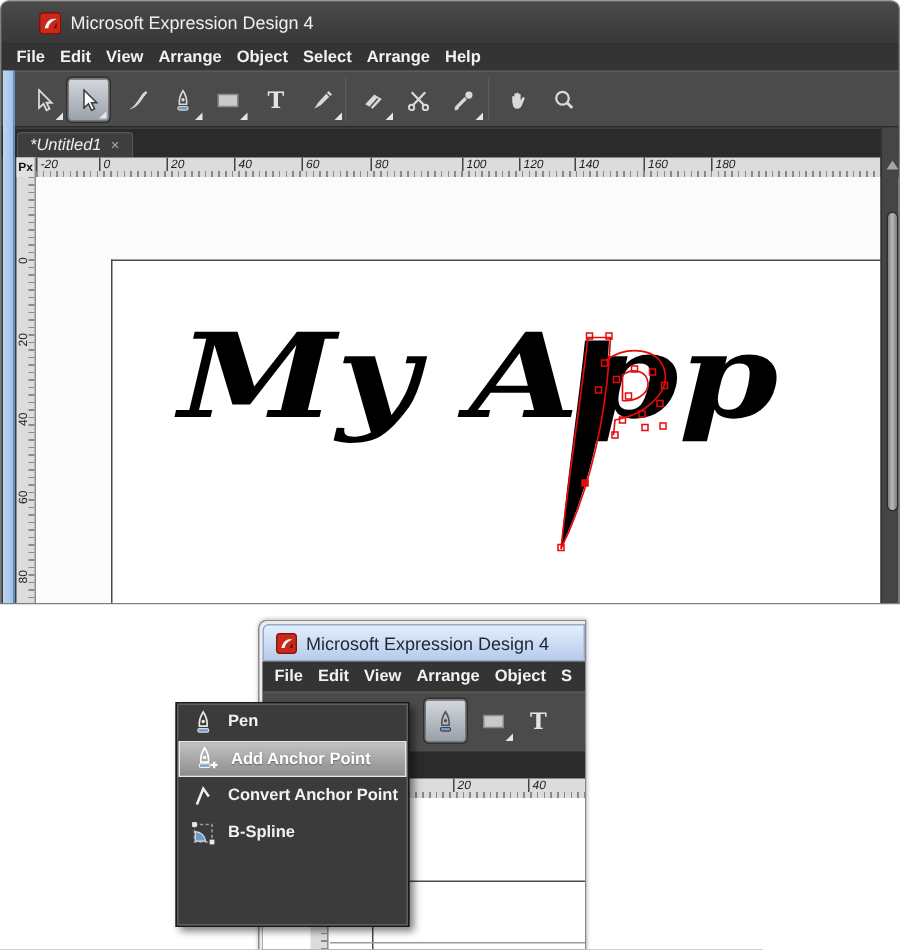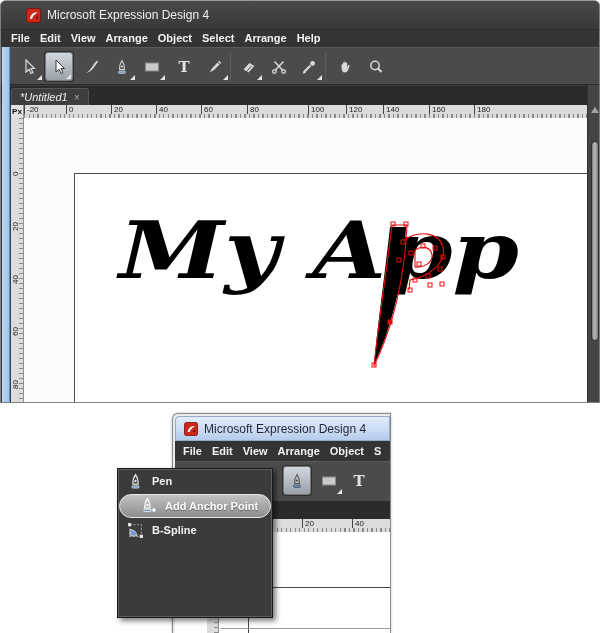--- a/index.html
+++ b/index.html
@@ -42,21 +42,21 @@
     border-radius:3px 3px 0 0; display:flex; align-items:center; gap:6px; }
   .doc-tab .tab-label { font-size:11px; color:#eee; }
   .doc-tab .tab-close { font-size:10px; color:#aaa; }
   .tab-overflow { position:absolute; right:4px; top:5px; font-size:8px; color:#909090; }
 
   .rulerrow { position:absolute; height:13px; background:#dcdcdc; }
   #top-window .rulerrow { left:10px; top:104px; width:576px; }
   .px-box { position:absolute; left:0; top:0; width:13px; height:13px;
     background:#e2e2e2; border-right:1px solid #8f8f8f; font-size:8px;
     color:#111; text-align:center; line-height:13px; font-weight:bold; }
-  .hruler { position:absolute; left:13px; right:0; top:0; bottom:0; overflow:hidden; }
+  .hruler { position:absolute; left:13px; right:0; top:0; bottom:0; overflow:hidden;font-style:italic; }
   .hruler .ticks { position:absolute; left:0; right:0; bottom:0; height:4px;
     background:repeating-linear-gradient(90deg,#898989 0 1px, transparent 1px 4.5px); }
   .hlabel { position:absolute; top:0; font-size:8px; color:#222; padding-left:2px;
     border-left:1px solid #444; height:9px; line-height:9px; }
 
   .blue-edge { position:absolute; left:1px; top:46px; width:8px; height:355px;
     background:linear-gradient(90deg,#bdd5f1,#9fc2e8); border-right:1px solid #6094cc; }
 
   .vruler { position:absolute; left:10px; top:117px; width:13px; height:284px;
     background:#dcdcdc; border-right:1px solid #8f8f8f; }
@@ -100,25 +100,25 @@
   .bw-vruler .vticks { position:absolute; top:0; bottom:0; right:0; width:4px;
     background:repeating-linear-gradient(#898989 0 1px, transparent 1px 5px); }
   .bw-artboard-top { position:absolute; left:73px; top:55px; right:0; height:1px; background:#4a4a4a; }
   .bw-artboard-left { position:absolute; left:73px; top:55px; bottom:0; width:1px; background:#4a4a4a; }
   .bw-guide { position:absolute; left:45px; right:0; top:96px; height:1px; background:#9a9a9a; }
 
   
   #flyout { position:absolute; left:117px; top:468px; width:156px; height:150px;
     background:#3b3b3b; border:1px solid #191919; outline:1px solid #5e5e5e; outline-offset:-2px;
     box-shadow:3px 3px 5px rgba(0,0,0,.5); z-index:30; }
-  .fly-item { position:relative; height:24.6px; display:flex; align-items:center;border-radius:12px; }
+  .fly-item { position:relative; height:24.6px; display:flex; align-items:center; }
   .fly-item .fly-icon { width:34px; display:flex; justify-content:center; }
   .fly-item .fly-label { font-size:11px; font-weight:bold; color:#f2f2f2; }
   .fly-item.highlight { background:linear-gradient(#c2c2c2,#8d8d8d);
-    border:1px solid #e9e9e9; margin:0 1px;padding-left:11px; }
+    border:1px solid #e9e9e9; margin:0 1px; }
   .fly-item.highlight .fly-label { color:#fff; text-shadow:0 1px 1px rgba(0,0,0,.4); }
 </style>
 </head>
 <body>
 
 <div id="top-window">
 
   <div class="titlebar-dark">
     <svg class="app-icon" viewBox="0 0 16 16">
       <rect x="0.5" y="0.5" width="15" height="15" rx="2.5" fill="#c9281a" stroke="#7d130b"></rect>
@@ -379,20 +379,28 @@
         <path d="M7 1.5 C5 4.5 4.2 7 4.6 10.5 L9.4 10.5 C9.8 7 9 4.5 7 1.5 Z" fill="none" stroke="#fff" stroke-width="1.1"></path>
         <circle cx="7" cy="7.5" r="1.1" fill="#fff"></circle>
         <rect x="3.6" y="11.5" width="6.8" height="2.2" rx="1" fill="#6f9bd0" stroke="#eee" stroke-width="0.8"></rect>
         <path d="M13 10.2 L13 14.2 M11 12.2 L15 12.2" stroke="#fff" stroke-width="1.4"></path>
       </svg>
     </span>
     <span class="fly-label">Add Anchor Point</span>
   </div>
 
 
+  <div class="fly-item">
+    <span class="fly-icon">
+      <svg width="17" height="17" viewBox="0 0 16 16">
+        <path d="M4 13.5 L8 3.5 L11.5 8.5" stroke="#eeeeee" stroke-width="1.6" fill="none"></path>
+      </svg>
+    </span>
+    <span class="fly-label">Convert Anchor Point</span>
+  </div>
 
 
   <div class="fly-item">
     <span class="fly-icon">
       <svg width="17" height="17" viewBox="0 0 16 16">
         <rect x="2.5" y="2.5" width="11" height="11" fill="none" stroke="#9a9a9a" stroke-dasharray="2 1.5"></rect>
         <path d="M3 13 L3 7 A6.5 6.5 0 0 1 9.5 13 Z" fill="#6f9bd0" stroke="#dcdcdc" stroke-width="0.8"></path>
         <rect x="1" y="1" width="3" height="3" fill="#e8e8e8"></rect>
         <rect x="12" y="12" width="3" height="3" fill="#e8e8e8"></rect>
       </svg>

